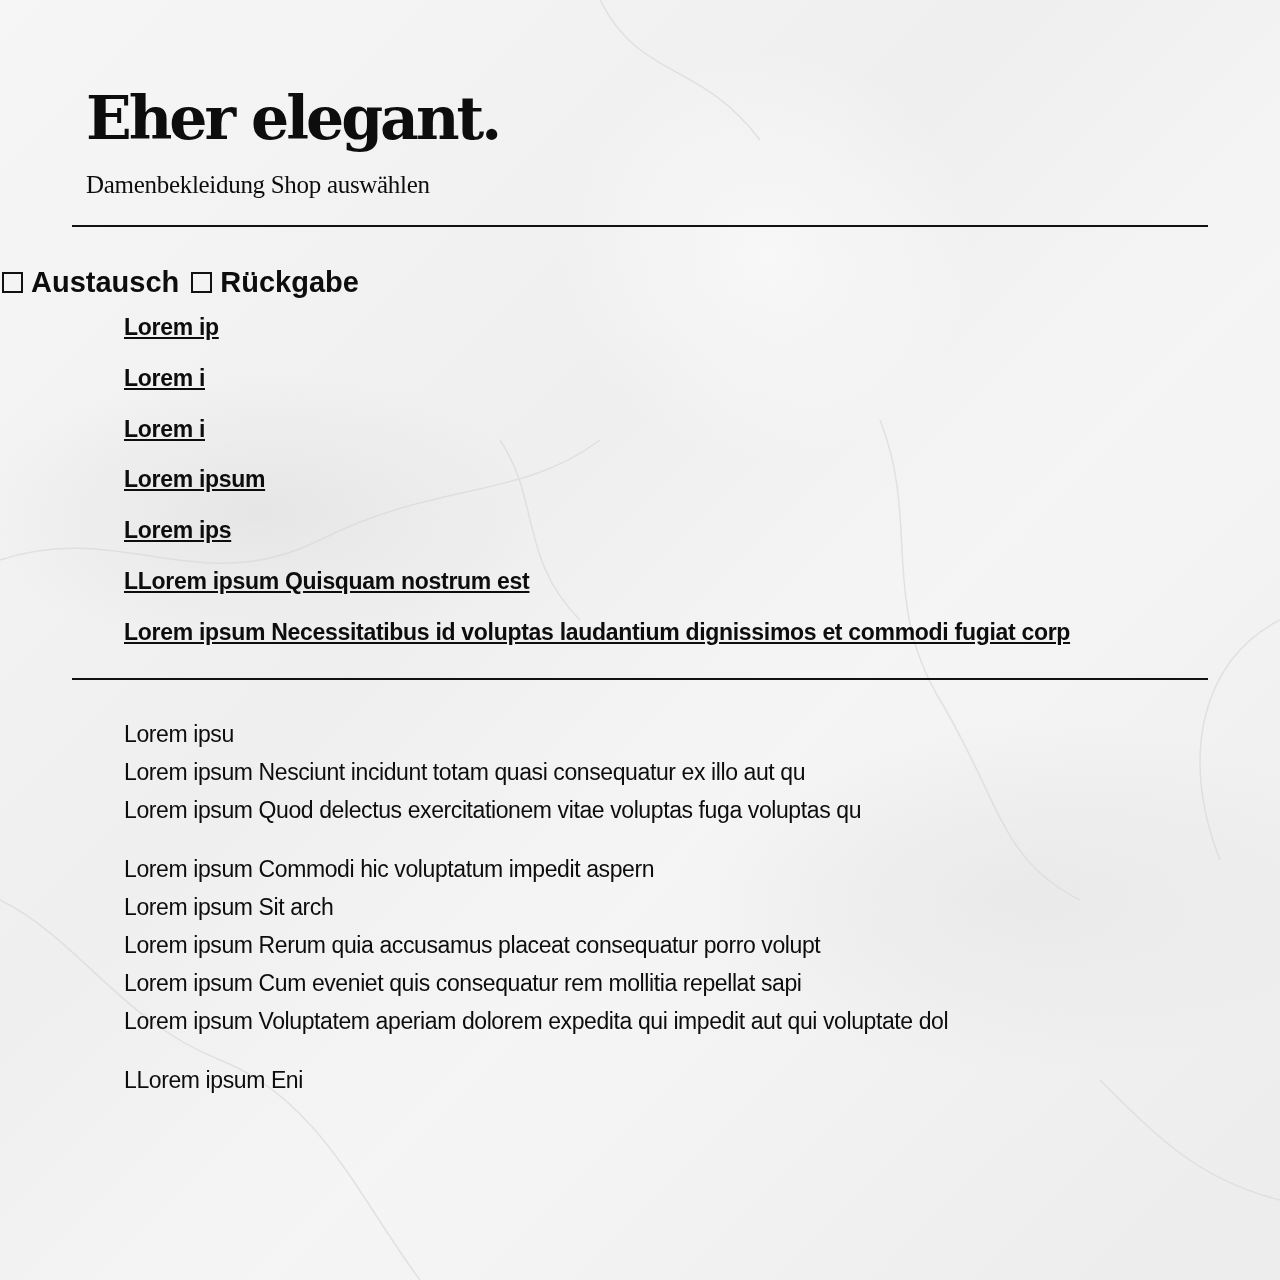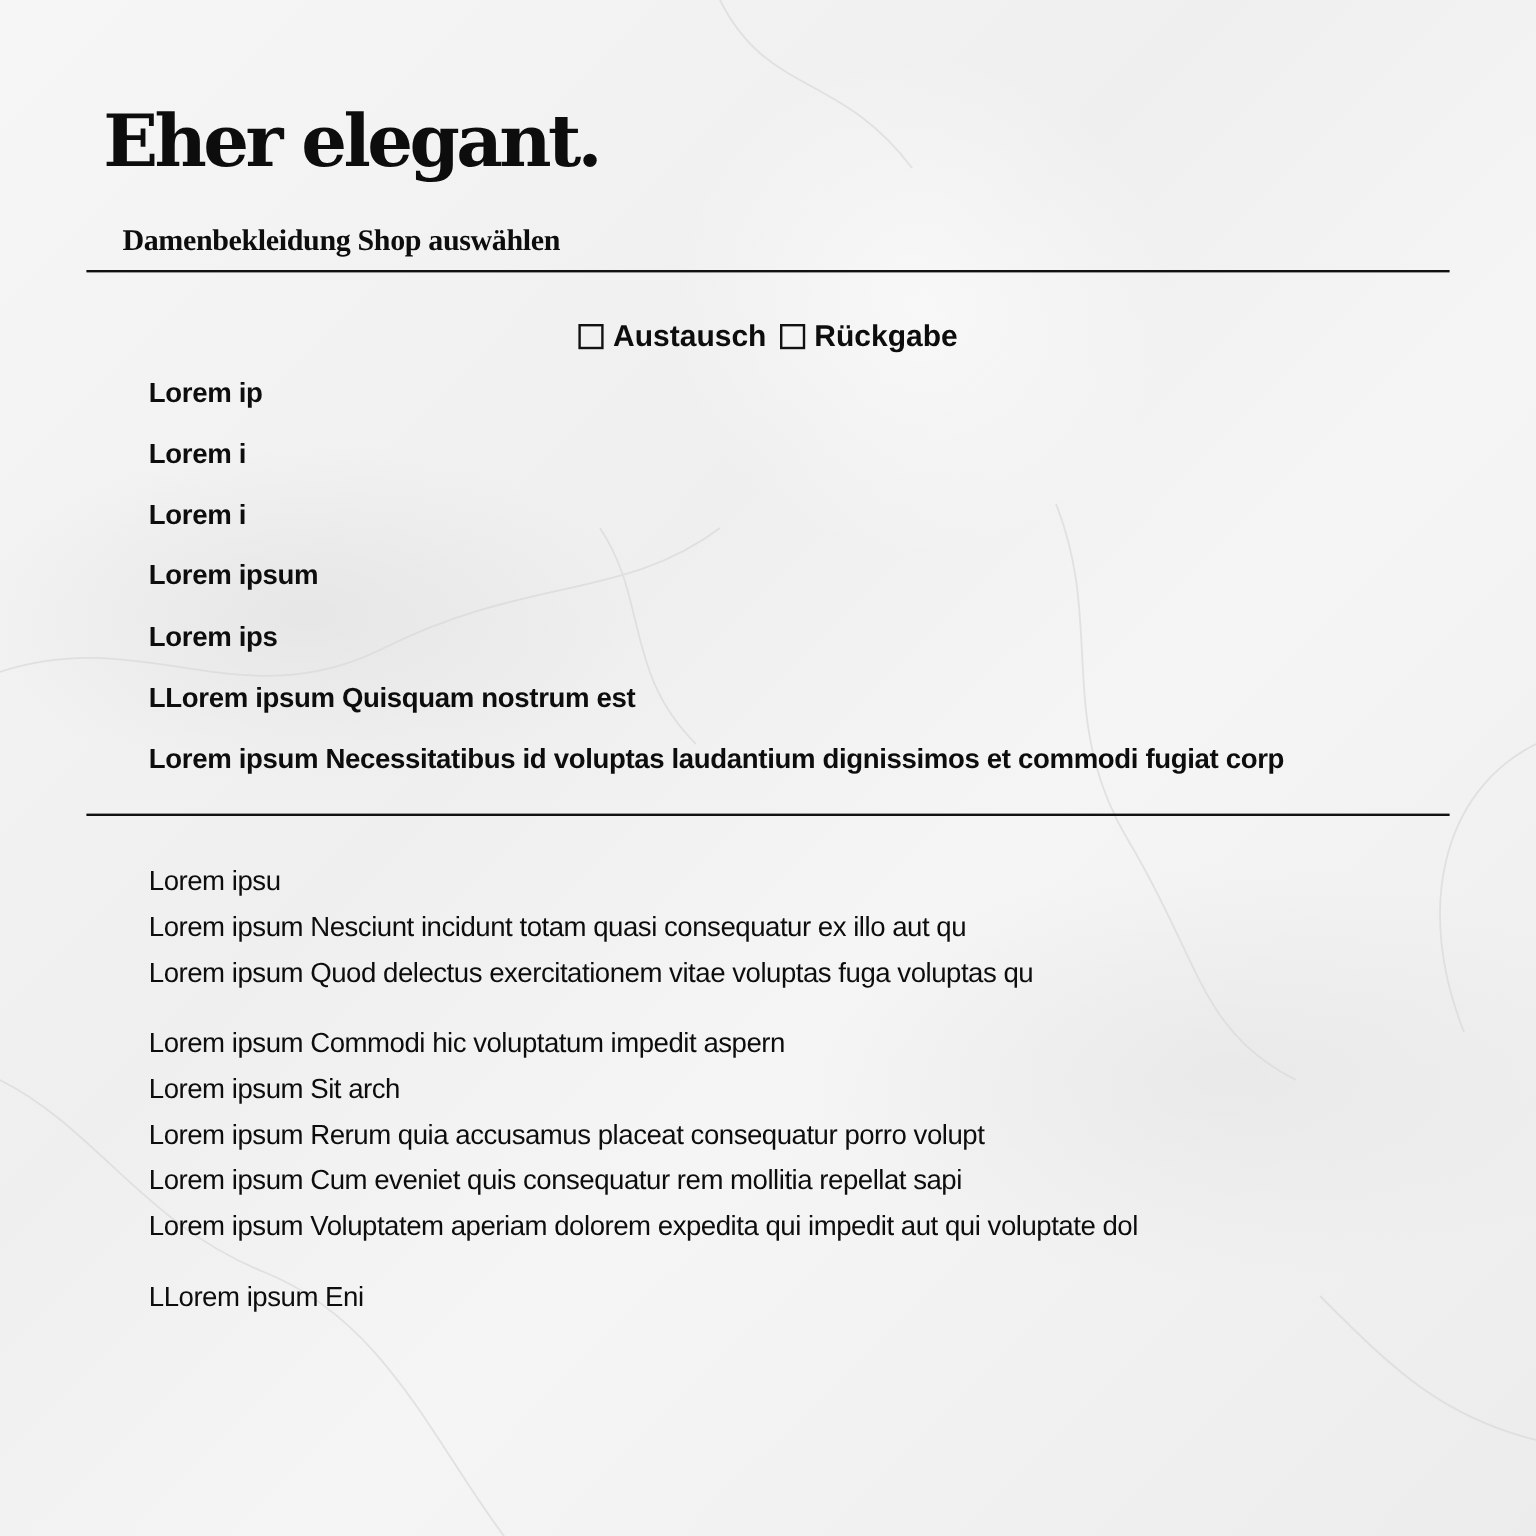--- a/index.html
+++ b/index.html
@@ -16,33 +16,32 @@
     }
     .veins { position: absolute; inset: 0; pointer-events: none; }
     .title {
       position: absolute; left: 86px; top: 88px;
       font-family: "DejaVu Serif", serif; font-weight: bold;
       font-size: 60px; letter-spacing: -3px; line-height: 1; margin: 0;
     }
     .subtitle {
       position: absolute; left: 86px; top: 171px;
       font-family: "Liberation Serif", serif; font-size: 25px; letter-spacing: -0.3px;
-      margin: 16px;
-      font-weight: bold;
+      margin: 0;
     }
     .rule { position: absolute; left: 72px; width: 1136px; height: 2px; background: #111; }
     .rule.r1 { top: 225px; }
     .rule.r2 { top: 678px; }
     .options {
-      position: absolute; left: 0; width: 1280px; top: 266px; text-align: center;
-      font-weight: bold; font-size: 25px;
+      position: absolute; left: 0; width: 1280px; top: 266px; 
+      font-weight: bold; font-size: 29px;
     }
     .opt { display: inline-flex; align-items: center; gap: 8px; margin: 0 2px; cursor: pointer; }
     .box { width: 17px; height: 17px; border: 2.5px solid #111; display: inline-block; }
-    .list1 { position: absolute; left: 124px; top: 310px; margin: 0; padding: 0; list-style: none; }
+    .list1 { position: absolute; left: 124px; top: 310px; margin: 0; padding: 0; list-style: none; text-decoration: underline; }
     .list1 li { font-weight: bold; font-size: 23px; height: 50.8px; line-height: 34px; letter-spacing: -0.3px; }
     .groups { position: absolute; left: 124px; top: 717px; }
     .group { margin-bottom: 21px; }
     .group div { font-weight: normal; font-size: 23px; height: 38px; line-height: 34px; letter-spacing: -0.4px; }
   </style>
 </head>
 <body>
 
 <svg class="veins" width="1280" height="1280" viewBox="0 0 1280 1280">
   <g fill="none" stroke="#d9d9d9" stroke-width="1.5" opacity="0.7">

